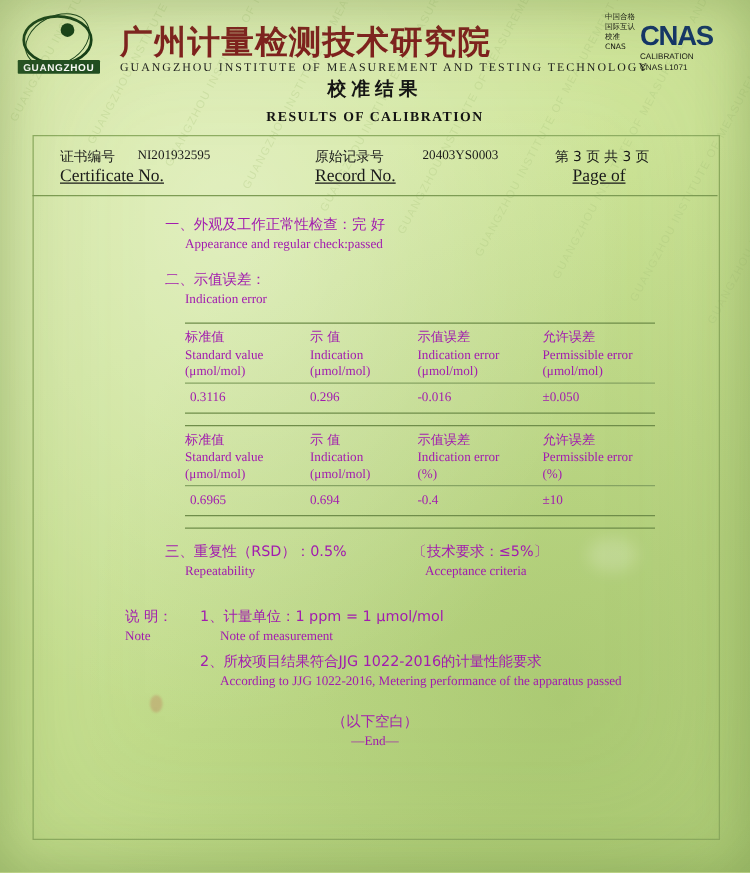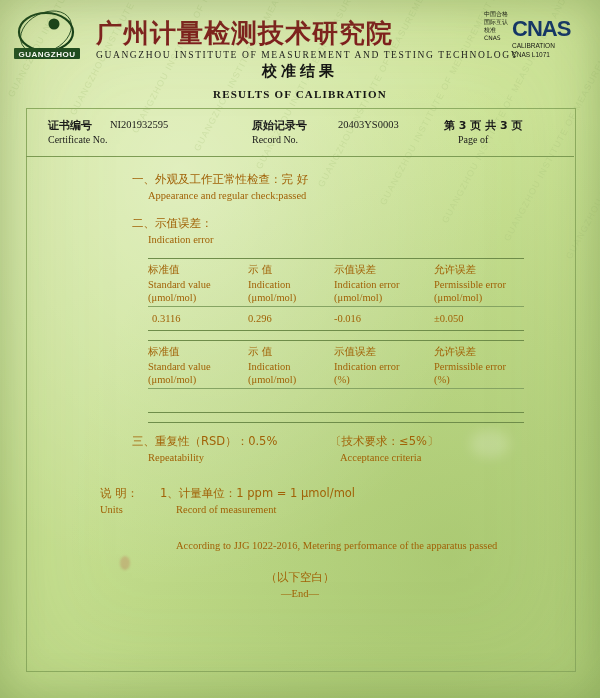--- a/index.html
+++ b/index.html
@@ -86,28 +86,28 @@
     font-weight:bold;font-size:15px;letter-spacing:4px;color:#141414;
   }
   .doc-title-en{
     position:absolute;left:0;right:0;top:88px;text-align:center;
     font-family:"Liberation Serif", serif;
     font-weight:bold;font-size:11px;letter-spacing:1.2px;color:#141414;
   }
   
   .idrow{position:absolute;left:48px;top:118px;width:510px;height:34px;font-size:11px;color:#1a1a1a;}
   .idrow .cell{position:absolute;}
-  .idrow .lbl-cn{font-family:"DejaVu Sans", sans-serif;font-size:11px;font-weight:bold;}
-  .idrow .lbl-en{font-family:"Liberation Serif", serif;font-size:10px;}
+  .idrow .lbl-cn{font-family:"DejaVu Sans", sans-serif;font-size:11px;}
+  .idrow .lbl-en{font-family:"Liberation Serif", serif;font-size:14px;text-decoration:underline;}
   .idrow .val{font-family:"Liberation Serif", serif;font-size:10.5px;}
   .hr{
     position:absolute;left:26px;width:548px;height:0;border-top:1px solid #7d9c54;
   }
   
-  .body{position:absolute;left:0;top:0;width:600px;height:698px;color:#a16207;}
+  .body{position:absolute;left:0;top:0;width:600px;height:698px;color:#a21caf;}
   .sec{position:absolute;font-size:11.5px;}
   .cn{font-family:"DejaVu Sans", sans-serif;}
   .en{font-family:"Liberation Serif", serif;font-size:10.5px;}
   table.tbl{
     position:absolute;border-collapse:collapse;font-size:10.5px;
   }
   table.tbl td{padding:1px 0;margin-left:29px;}
   .tline{position:absolute;height:0;border-top:1px solid #6f8d4a;}
   .tline.thin{border-top:1px solid #86a463;}
   
@@ -239,31 +239,42 @@
     </tr>
     <tr>
       <td class="en">(μmol/mol)</td>
       <td class="en">(μmol/mol)</td>
       <td class="en">(%)</td>
       <td class="en">(%)</td>
     </tr>
   </tbody>
     </table>
   <div class="tline thin" style="left:148px;width:376px;top:388px;"></div>
+  <table class="tbl" style="left:152px;top:394px;width:372px;">
+    <tbody>
+        <tr>
+      <td class="en" style="width:96px;">0.6965</td>
+      <td class="en" style="width:86px;">0.694</td>
+      <td class="en" style="width:100px;">-0.4</td>
+      <td class="en" style="width:90px;">±10</td>
+    </tr>
+  </tbody>
+    </table>
   <div class="tline" style="left:148px;width:376px;top:412px;"></div>
   <div class="tline" style="left:148px;width:376px;top:422px;"></div>
 
   <div class="sec cn" style="left:132px;top:434px;">三、重复性（RSD）：0.5%</div>
   <div class="sec cn" style="left:330px;top:434px;">〔技术要求：≤5%〕</div>
   <div class="sec en" style="left:148px;top:452px;text-align:right;">Repeatability</div>
   <div class="sec en" style="left:340px;top:452px;">Acceptance criteria</div>
 
   <div class="sec cn" style="left:100px;top:486px;">说  明：</div>
-  <div class="sec en" style="left:100px;top:504px;">Units</div>
+  <div class="sec en" style="left:100px;top:504px;">Note</div>
   <div class="sec cn" style="left:160px;top:486px;">1、计量单位：1 ppm = 1 μmol/mol</div>
-  <div class="sec en" style="left:176px;top:504px;">Record of measurement</div>
+  <div class="sec en" style="left:176px;top:504px;">Note of measurement</div>
+  <div class="sec cn" style="left:160px;top:522px;">2、所校项目结果符合JJG 1022-2016的计量性能要求</div>
   <div class="sec en" style="left:176px;top:540px;">According to JJG 1022-2016, Metering performance of the apparatus passed</div>
 
   <div class="sec en" style="left:0;right:0;width:600px;text-align:center;top:588px;">—End—</div>
   <div class="sec cn" style="left:0;right:0;width:600px;text-align:center;top:570px;">（以下空白）</div>
 </div>
 
 <div class="edge-shade"></div>
 
 </body></html>

